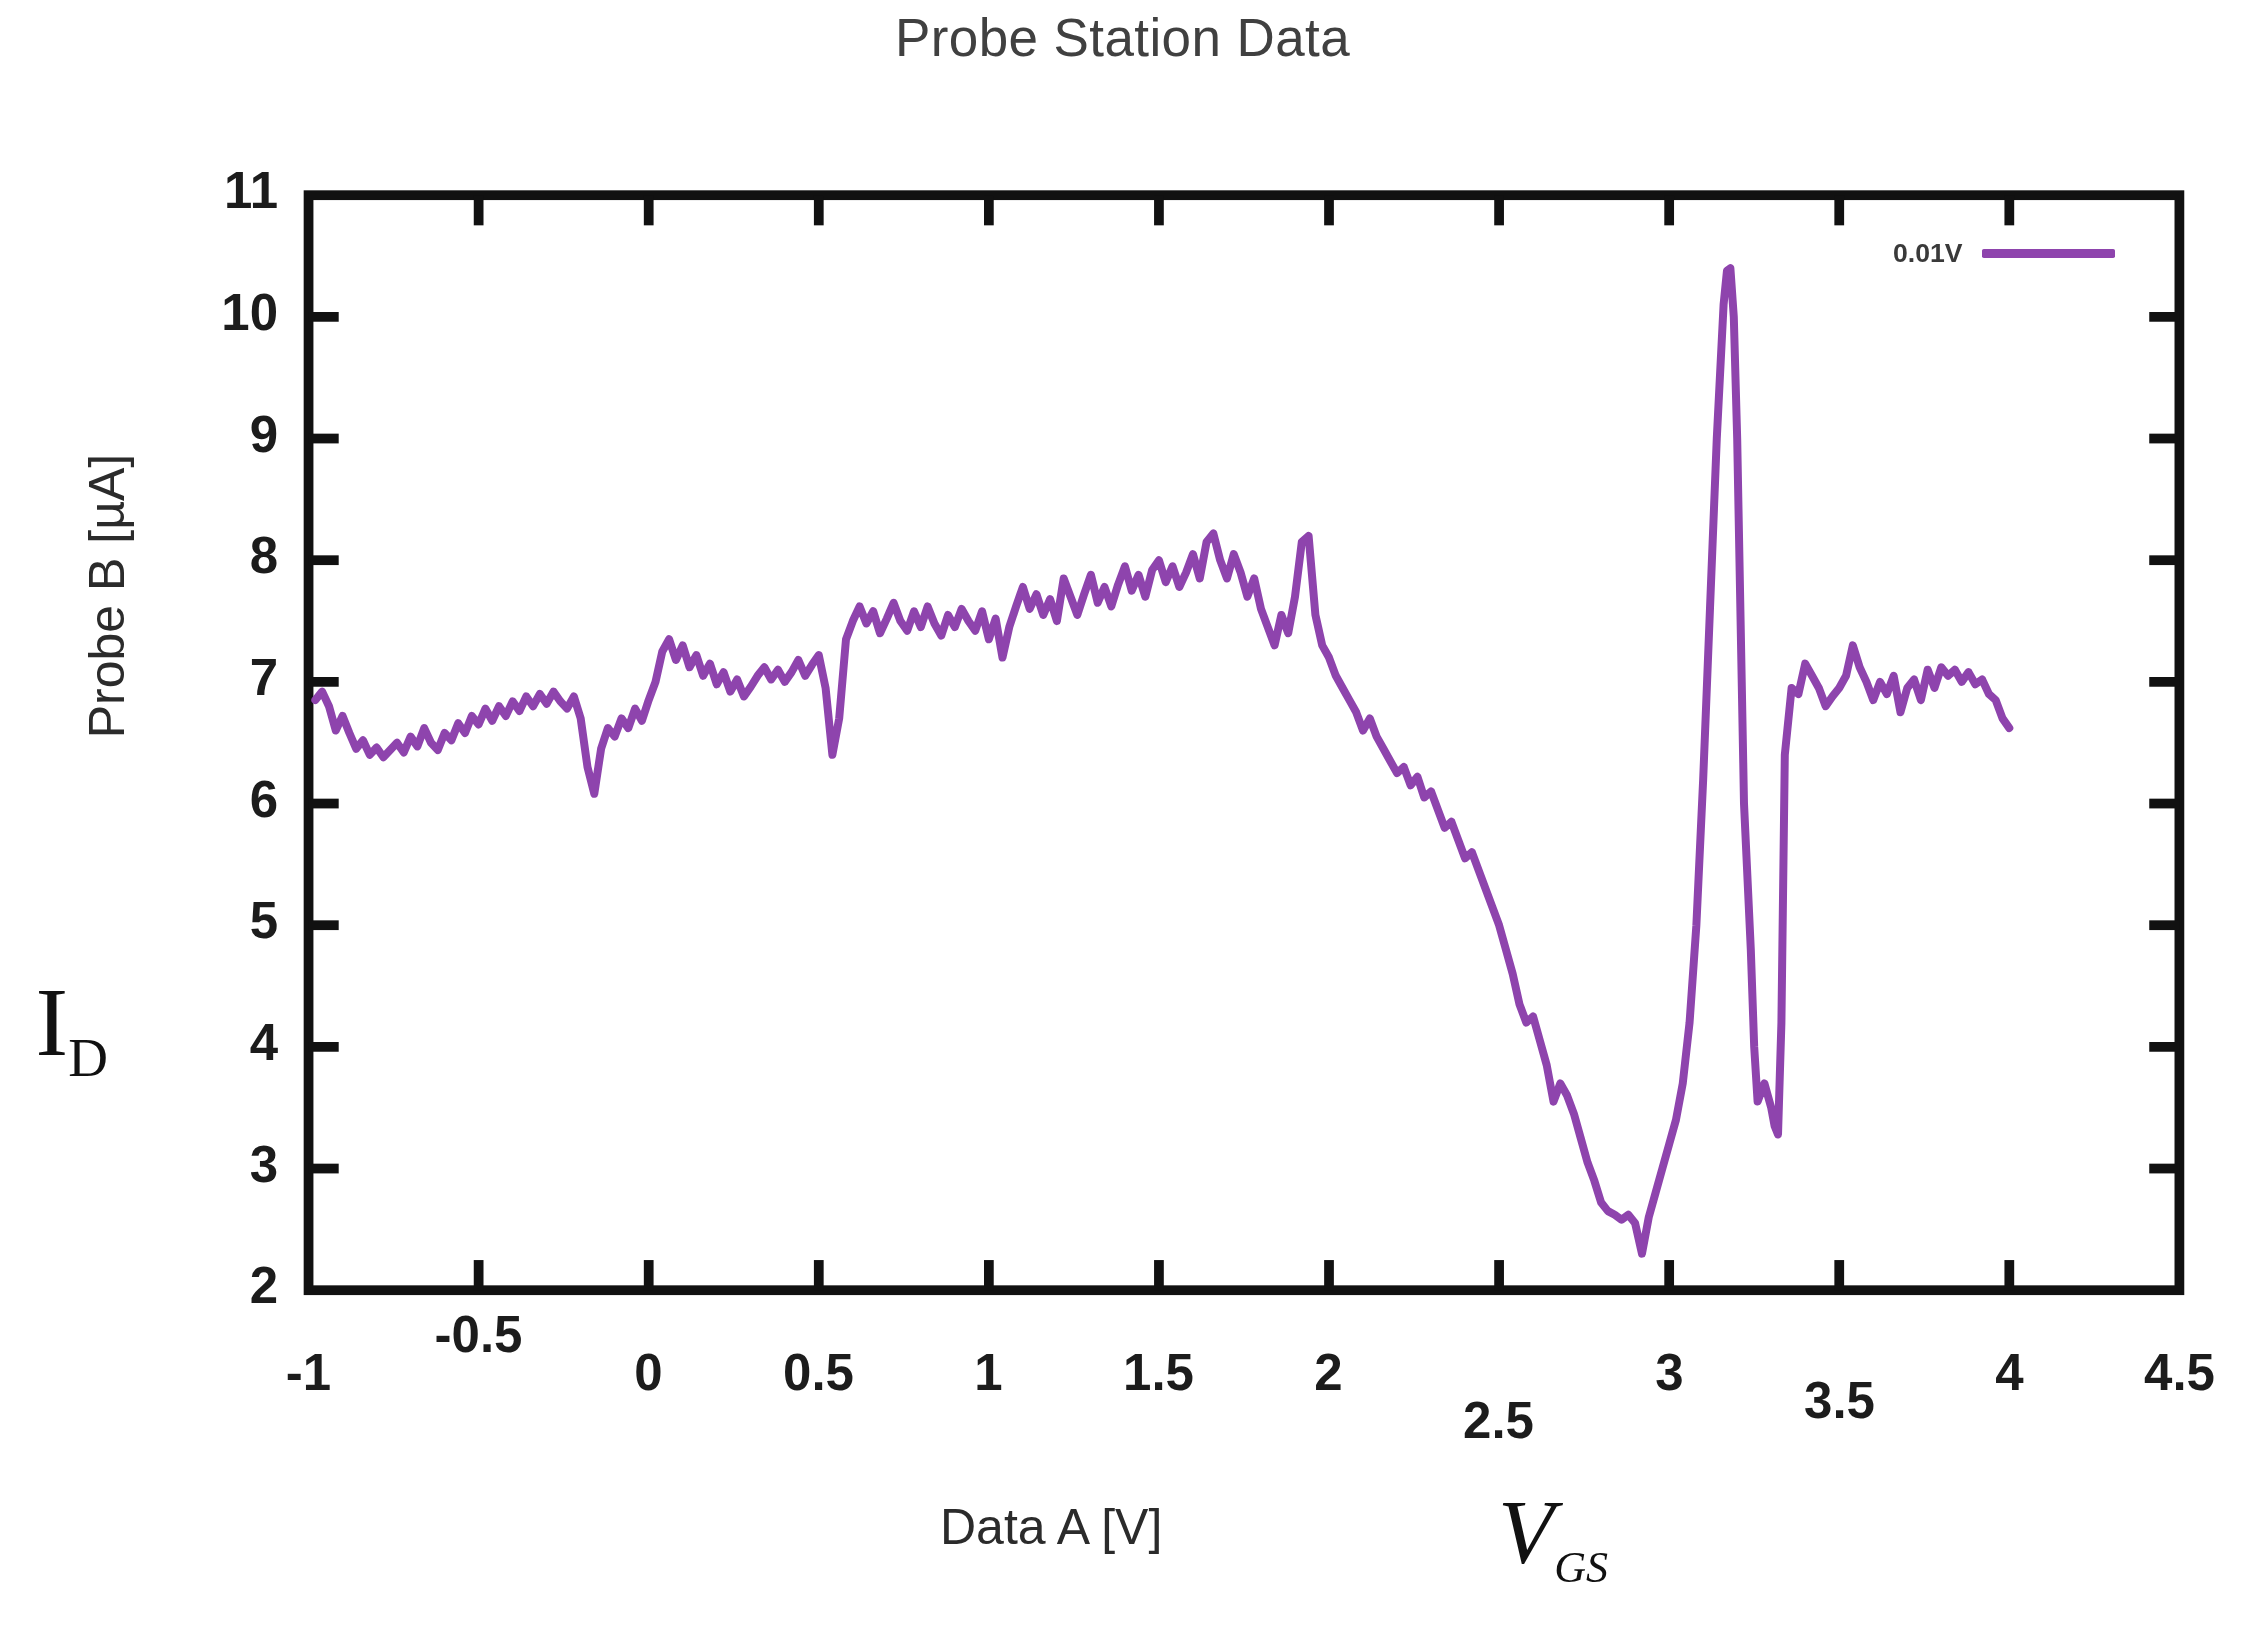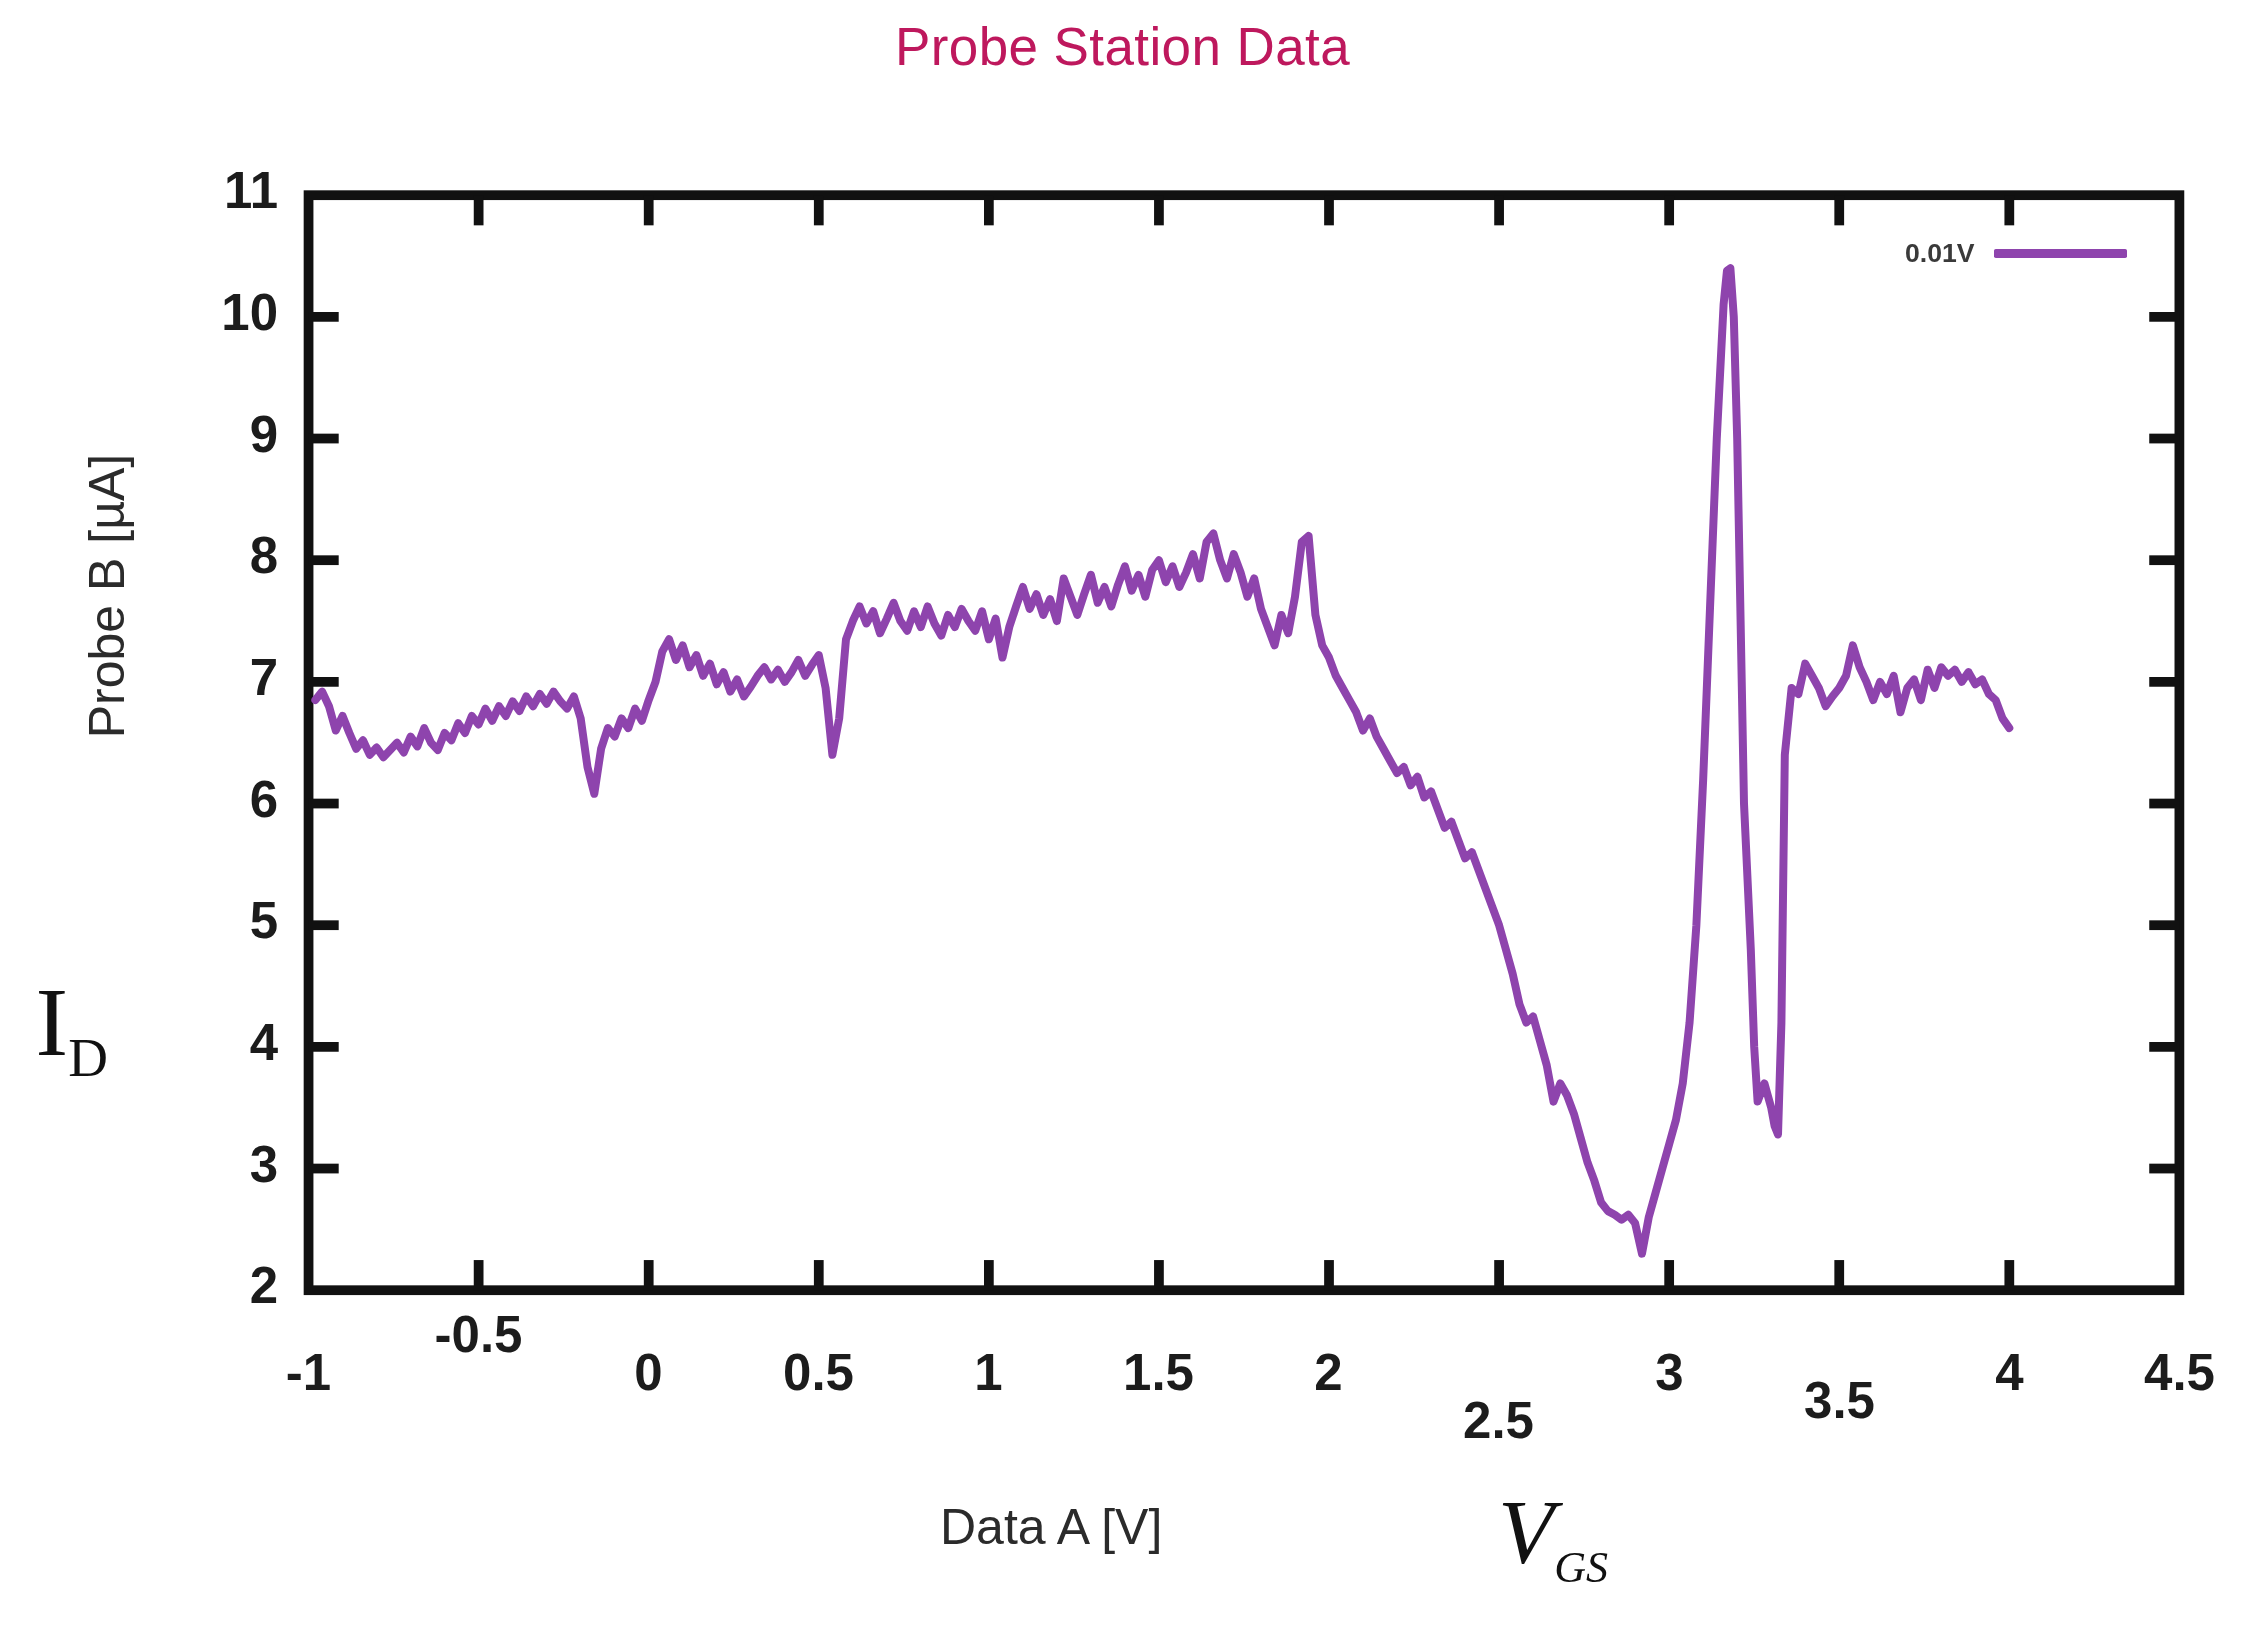--- a/index.html
+++ b/index.html
@@ -1,21 +1,21 @@
 <!DOCTYPE html>
 <html style="font-size:14px"><head>
 <meta charset="utf-8">
 <style>
   html,body{margin:0;padding:0;background:#ffffff;}
   body{width:2245px;height:1645px;position:relative;overflow:hidden;
        font-family:"Liberation Sans",sans-serif;color:#2b2b2b;}
 
   #chart-title{
     position:absolute;left:0;top:7px;width:2245px;text-align:center;
-    font-size:53px;font-weight:400;color:#be185d;letter-spacing:0.4px;margin-top:9px;
+    font-size:53px;font-weight:400;color:#404040;letter-spacing:0.4px;
   }
 
   #plot-area{position:absolute;left:0;top:0;width:2245px;height:1645px;}
   #plot-svg{display:block;width:2245px;height:1645px;}
 
   .tick-label-y{
     position:absolute;font-size:51px;font-weight:700;color:#1c1c1c;
     text-align:right;width:133px;
   }
   .tick-label-x{
@@ -42,21 +42,21 @@
   }
   #x-axis-symbol{
     position:absolute;left:1498px;top:1479px;
     font-family:"Liberation Serif",serif;font-style:italic;
     font-size:92px;color:#111;white-space:nowrap;
   }
   #x-axis-symbol sub{font-size:44px;font-style:italic;}
 
   #legend{position:absolute;left:1893px;top:238px;
           display:flex;align-items:center;gap:19.5px;}
-  #legend-label{font-size:26.6px;font-weight:700;color:#3a3a3a;margin-left:12px;}
+  #legend-label{font-size:26.6px;font-weight:700;color:#3a3a3a;}
   #legend-swatch{width:133px;height:9.8px;border-radius:1.8px;}
 </style>
 </head>
 <body>
 
 <div id="chart-title">Probe Station Data</div>
 
 <div id="plot-area">
   <svg id="plot-svg" viewBox="0 0 2532 1855" xmlns="http://www.w3.org/2000/svg">
     <g id="axis-frame">

